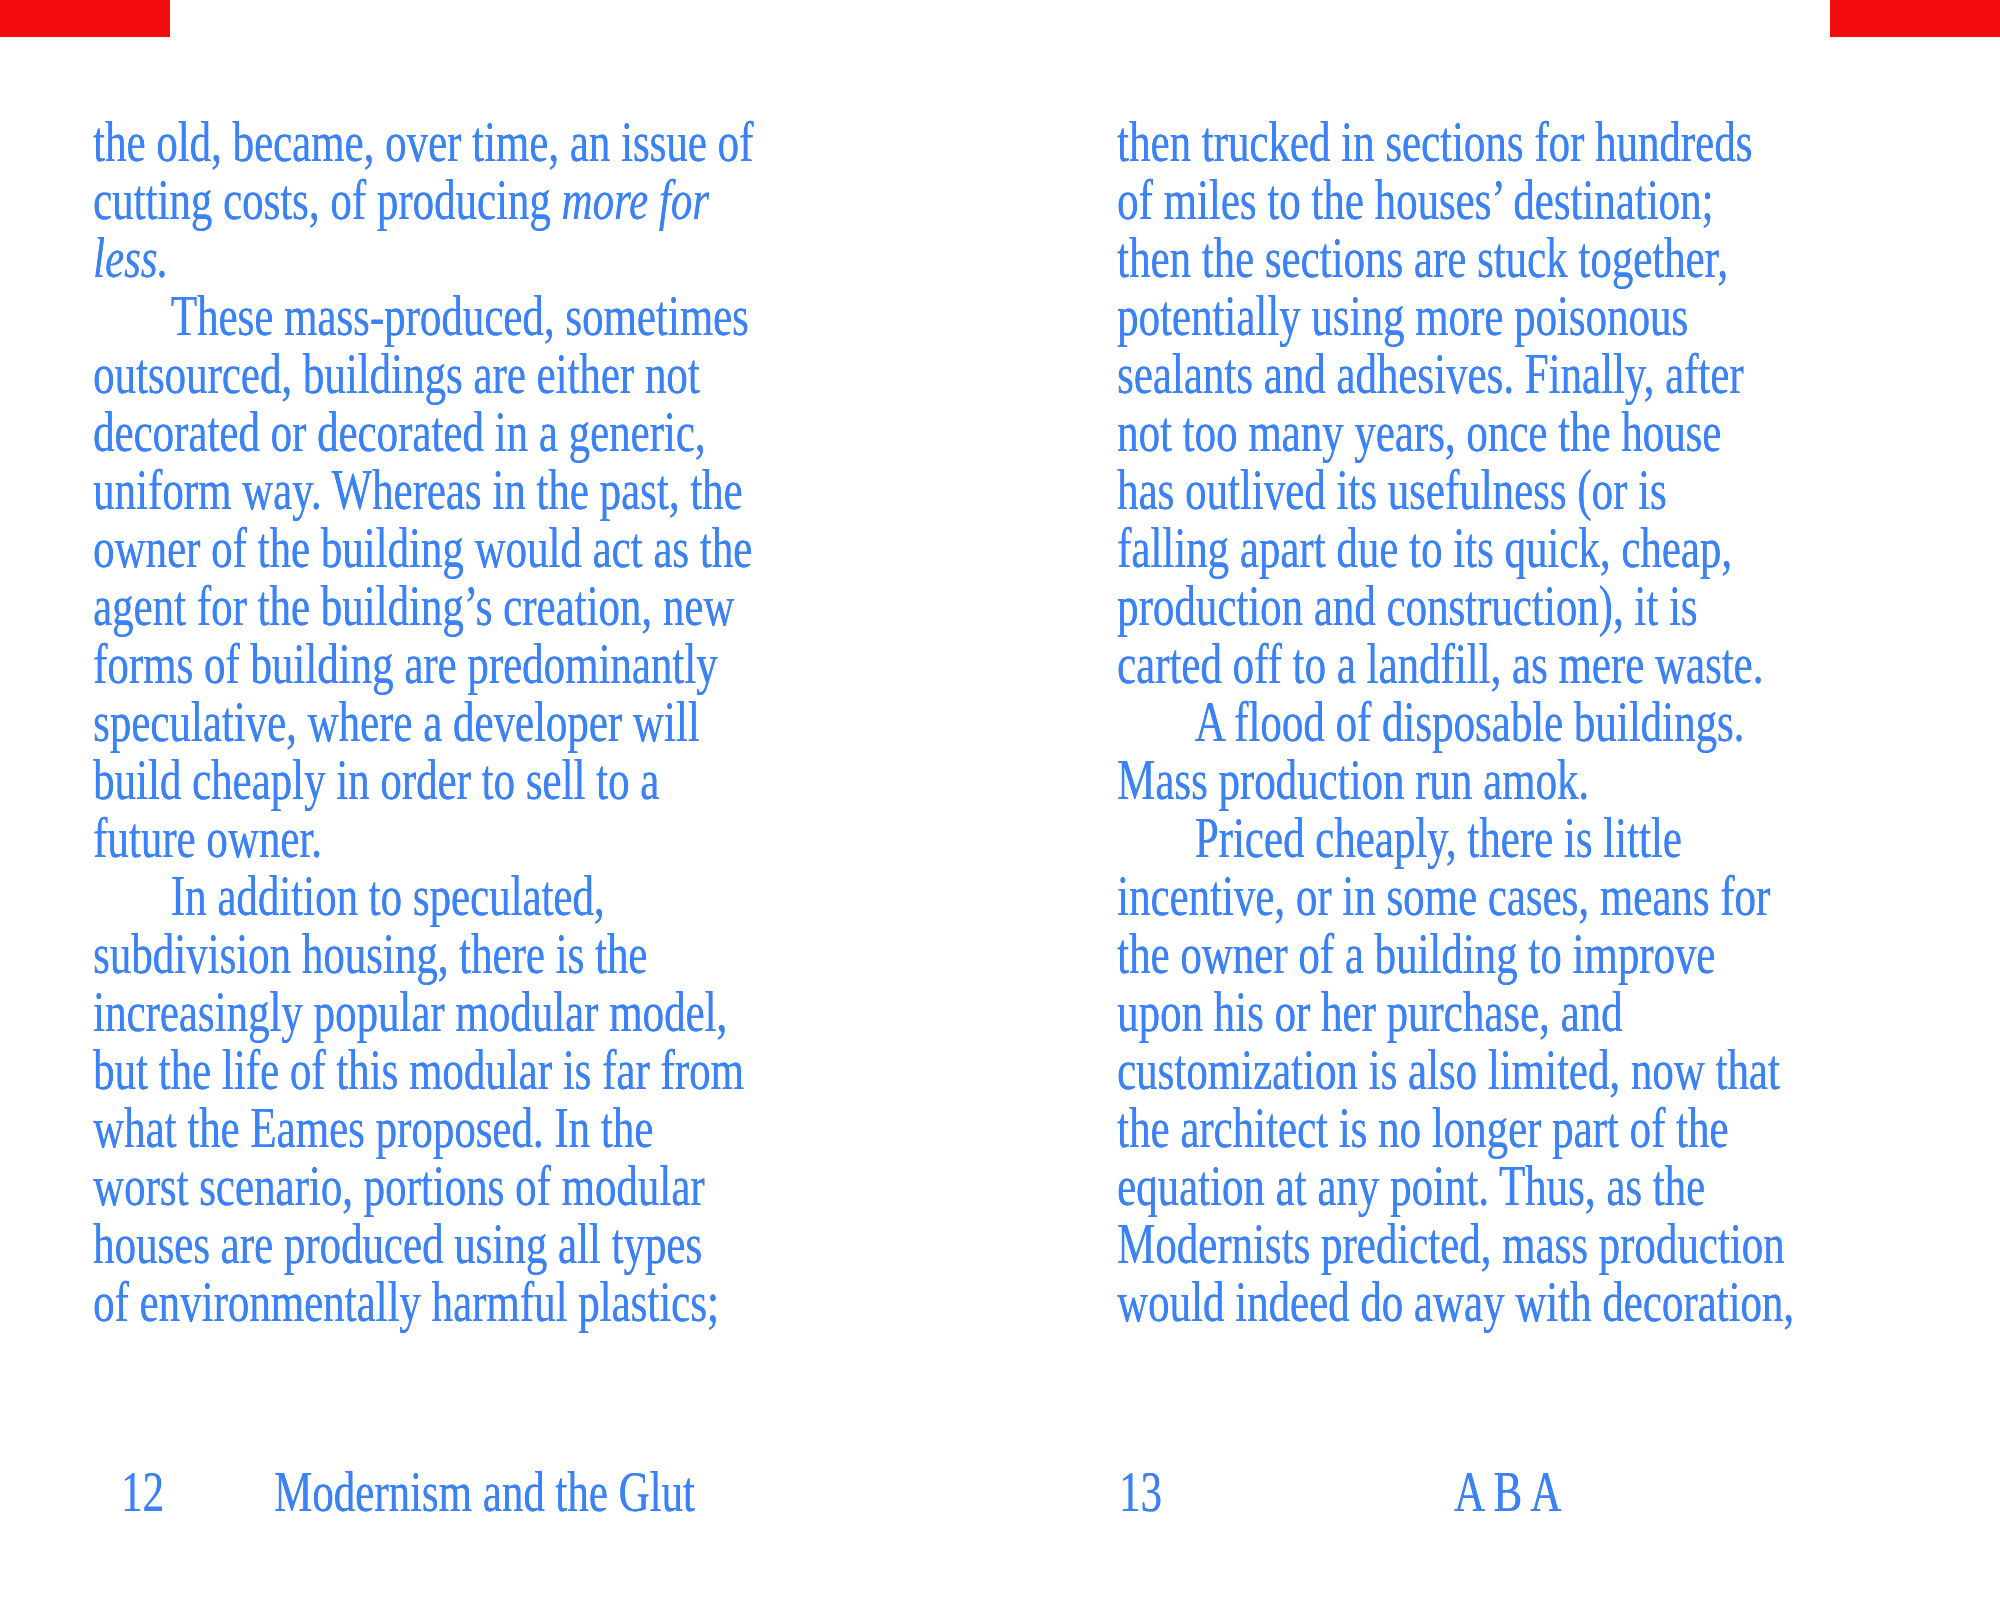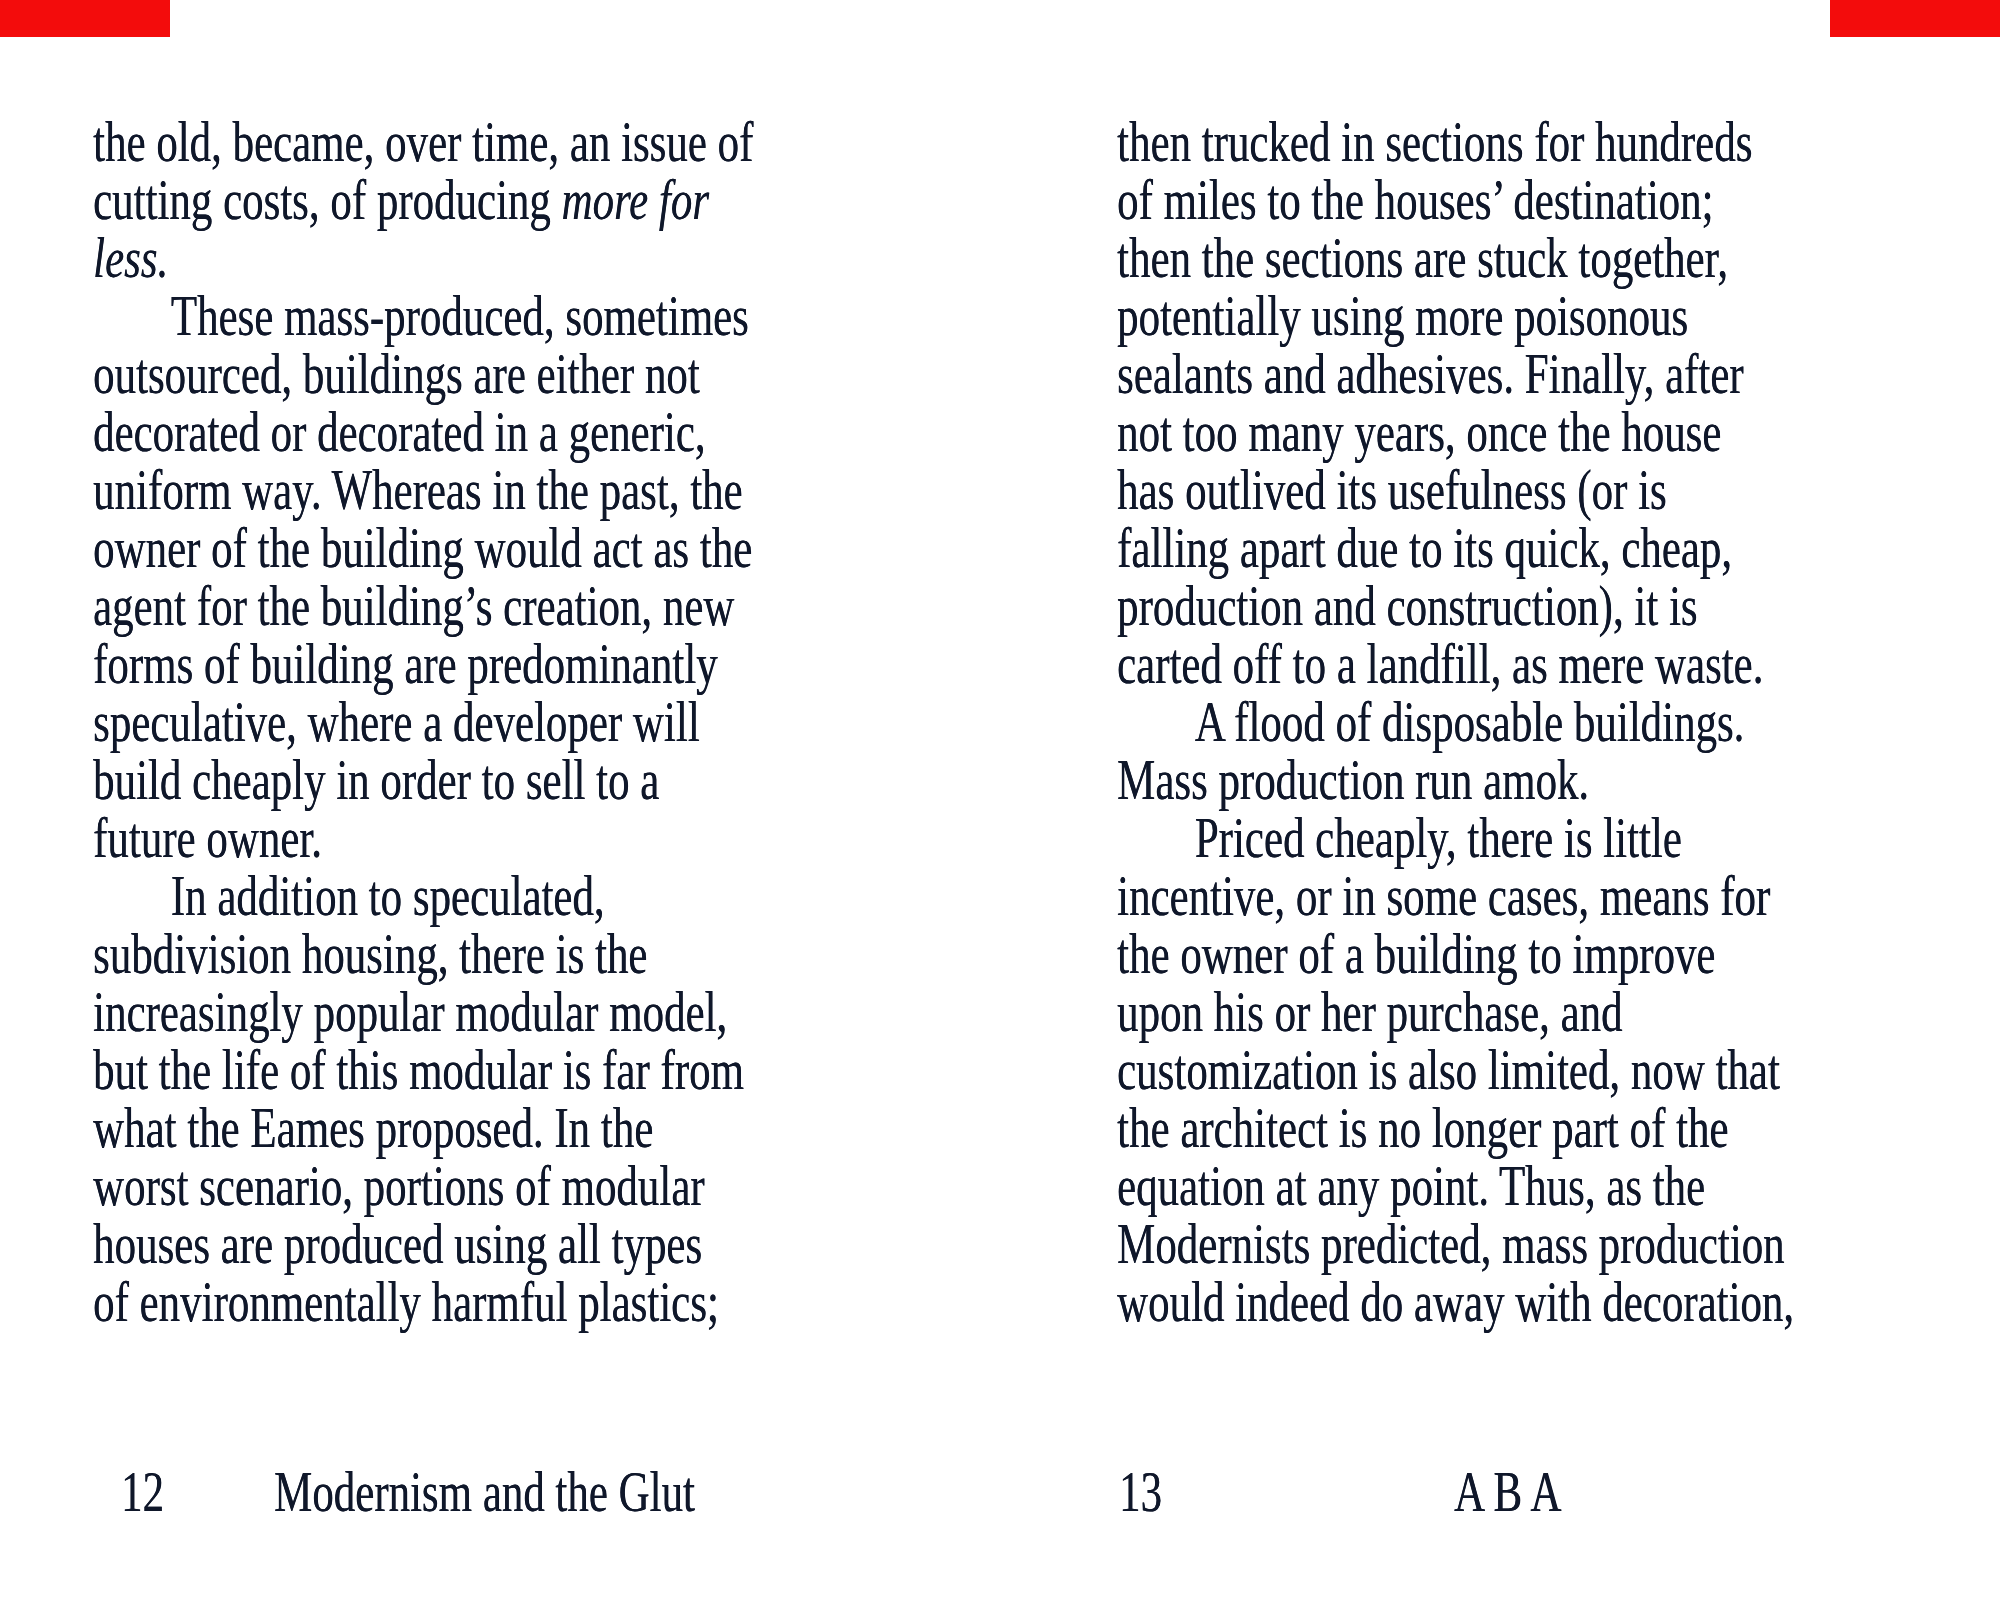--- a/index.html
+++ b/index.html
@@ -7,21 +7,21 @@
     padding: 0;
     background: #ffffff;
   }
   .page {
     position: relative;
     width: 2000px;
     height: 1619px;
     background: #ffffff;
     overflow: hidden;
     font-family: "Liberation Serif", "DejaVu Serif", serif;
-    color: #0f172a;
+    color: #3b82f6;
   }
   
   .scan-mark {
     position: absolute;
     top: 0;
     width: 170px;
     height: 37px;
   }
   #mark-left  { left: 0; }
   #mark-right { left: 1830px; }

